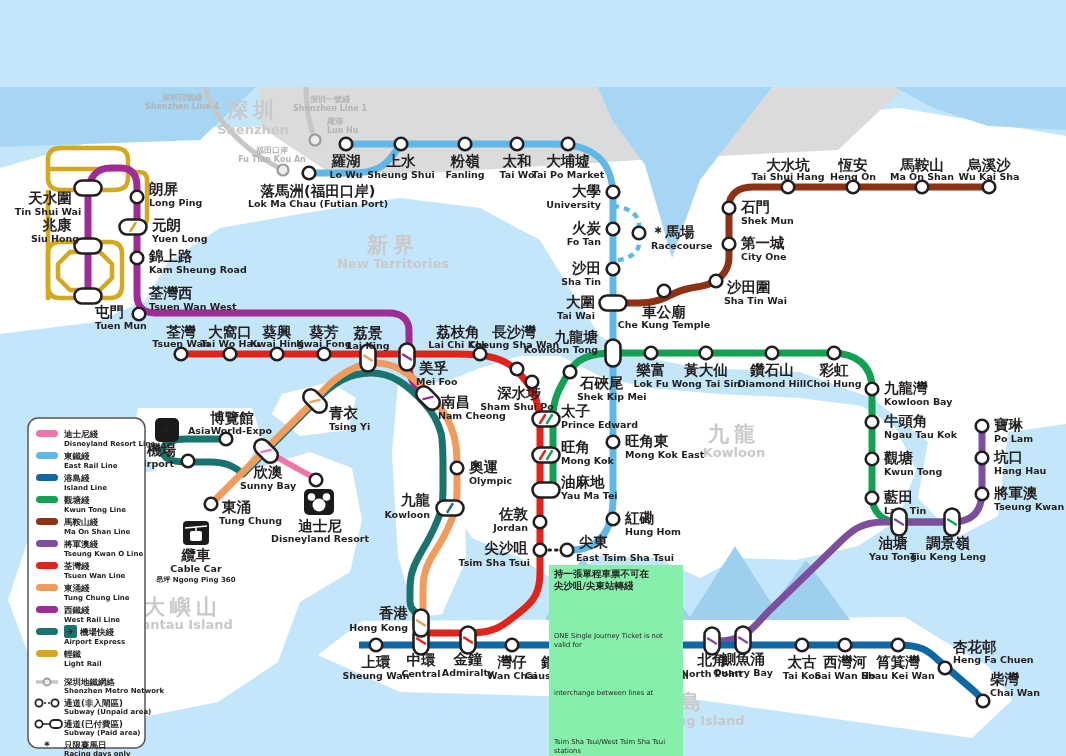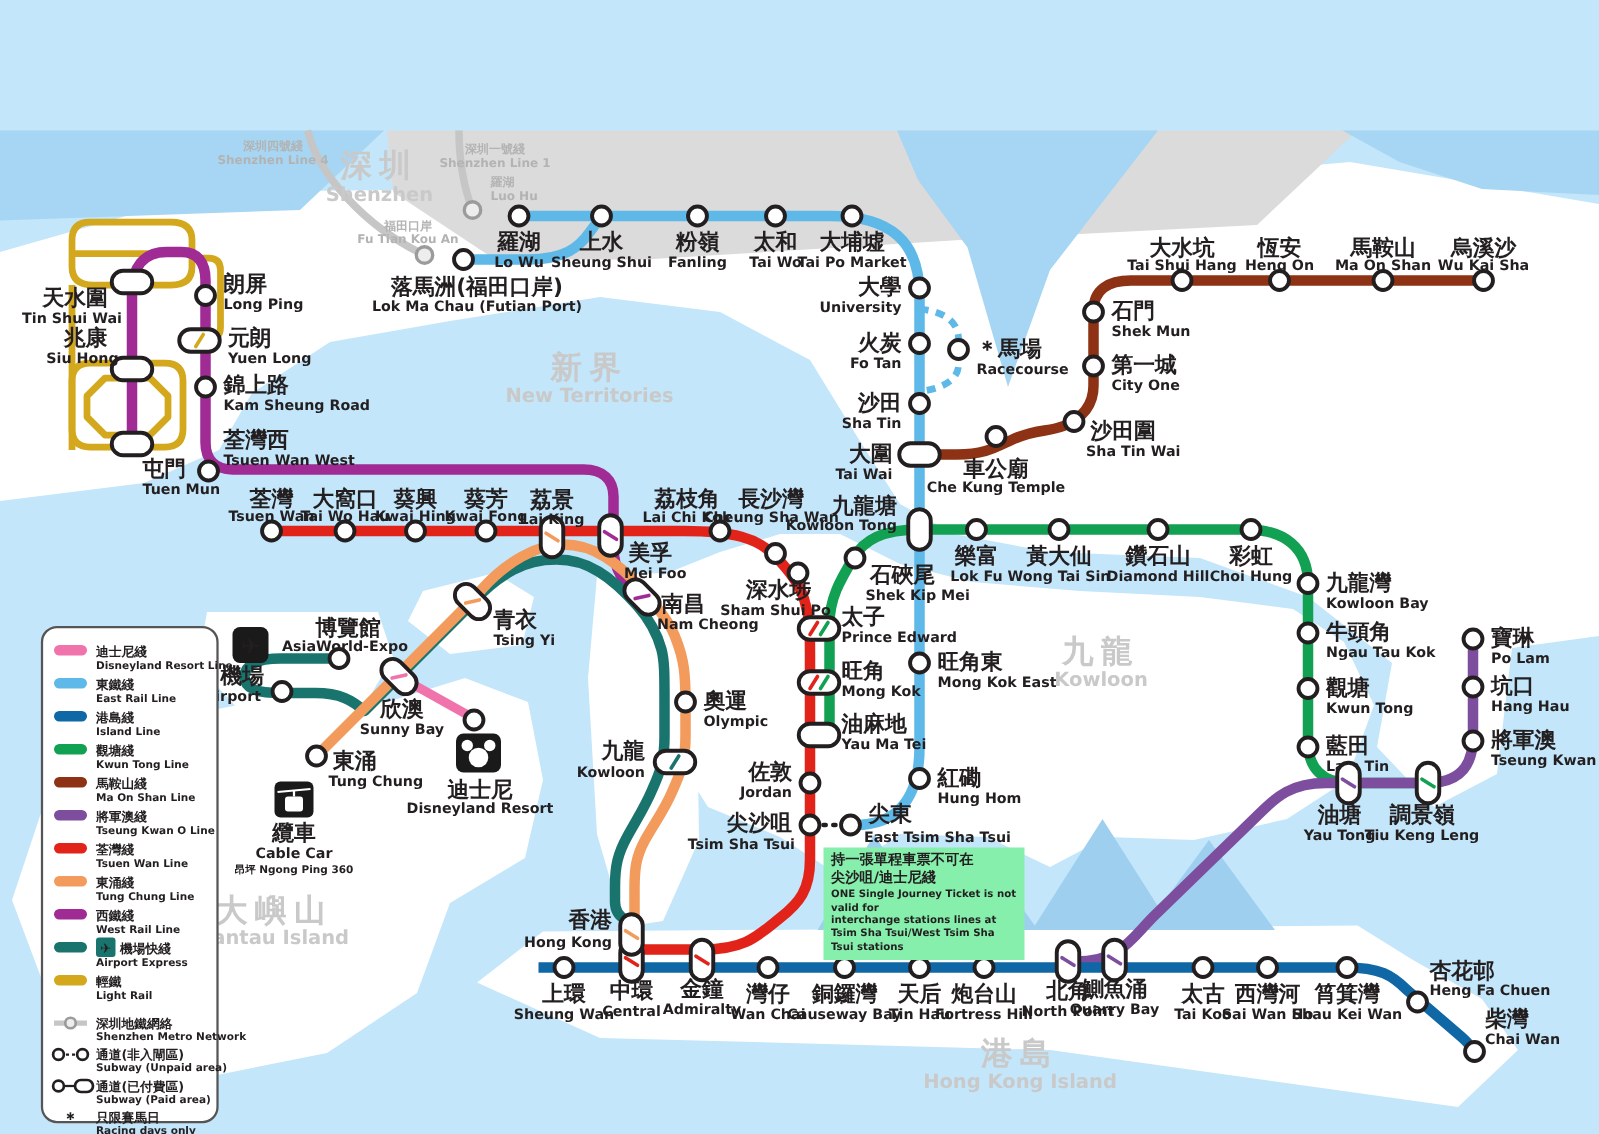--- a/index.html
+++ b/index.html
@@ -11,21 +11,21 @@
   .t-zh{font-size:14.5px;font-weight:bold;}
   .t-en{font-size:9.5px;font-weight:bold;}
   .t-zh-sm{font-size:8.5px;font-weight:bold;}
   .t-en-sm{font-size:7px;font-weight:bold;}
   .t-reg-zh{font-size:21px;font-weight:bold;fill:#C9C9C9;letter-spacing:5px;}
   .t-reg-en{font-size:13px;font-weight:bold;fill:#C9C9C9;}
   .t-sz{font-size:8px;font-weight:bold;fill:#B3B3B3;}
   .note{position:absolute;left:549px;top:565px;width:134px;background:#86efac;
         padding:3px 4px 4px 5px;box-sizing:border-box;z-index:5;}
   .note .nz{font-size:9.5px;font-weight:bold;color:#231F20;line-height:1.25;}
-  .note .ne{font-size:6.8px;font-weight:bold;color:#231F20;line-height:1.3;}
+  .note .ne{font-size:6.8px;font-weight:normal;color:#231F20;line-height:1.3;margin-top:40px;}
 </style>
 </head>
 <body>
 
 <div class="stage">
   <div class="banner"></div>
   <svg id="map" width="1066" height="756" viewBox="0 0 1066 756">
       <rect x="0" y="0" width="1066" height="756" fill="#C3E6FA"></rect>
       <path d="M0,168 L140,128 L320,126 L470,148 L590,120 L648,150 L740,122 L900,108 L1066,136 L1066,424 L1008,432 L998,516 L956,538 L918,498 L928,442 L872,398 L800,372 L700,368 L636,356 L600,336 L572,292 L540,240 L480,208 L400,198 L300,214 L220,228 L168,262 L146,300 L96,322 L0,334 Z" fill="#FFFFFF"></path>
       <path d="M282,394 L330,382 L356,398 L348,430 L300,436 L272,414 Z" fill="#FFFFFF"></path>
@@ -674,18 +674,18 @@
         </g>
         <g>
           <text x="47" y="749" class="" text-anchor="middle" font-size="11px" font-weight="bold">＊</text>
           <text x="64" y="748" class="t-zh-sm" text-anchor="start" font-size="7.5px">只限賽馬日</text>
           <text x="64" y="756" class="t-en-sm" text-anchor="start" font-size="6.2px">Racing days only</text>
         </g>
       </g>
     </svg>
   <div class="note">
     <div class="nz">持一張單程車票不可在</div>
-    <div class="nz">尖沙咀/迪士尼綫</div>
+    <div class="nz">尖沙咀/尖東站轉綫</div>
     <div class="ne">ONE Single Journey Ticket is not valid for</div>
-    <div class="ne">interchange stations lines at</div>
+    <div class="ne">interchange between lines at</div>
     <div class="ne">Tsim Sha Tsui/West Tsim Sha Tsui stations</div>
   </div>
 </div>
 
 </body></html>

